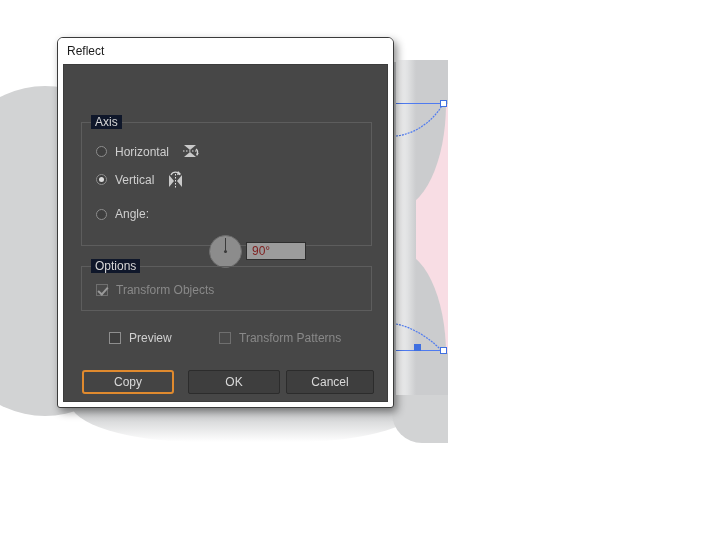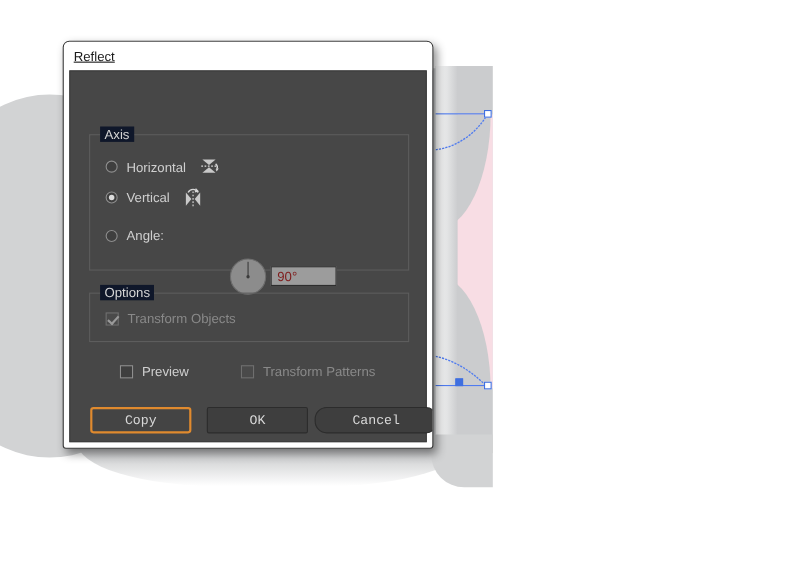--- a/index.html
+++ b/index.html
@@ -145,21 +145,20 @@
     background: #ffffff;
     display: flex;
     align-items: center;
     padding-left: 9px;
     box-sizing: border-box;
   }
   .titlebar .title {
     font-size: 12px;
     color: #1b1b1b;
     font-family: "Liberation Sans", sans-serif;
-    text-decoration: underline;
   }
   .dlg-body {
     position: absolute;
     left: 5px;
     top: 26px;
     right: 5px;
     bottom: 5px;
     background: #474747;
     border: 1px solid #3c3c3c;
     box-sizing: border-box;
@@ -310,21 +309,21 @@
   
   .btn {
     position: absolute;
     height: 24px;
     background: #3e3e3e;
     border: 1px solid #2c2c2c;
     border-radius: 2px;
     box-sizing: border-box;
     color: #d9d9d9;
     font-size: 12px;
-    font-family: Liberation Mono, monospace;
+    font-family: Liberation Sans, sans-serif;
     display: flex;
     align-items: center;
     justify-content: center;
     cursor: default;
   }
   .btn-copy {
     left: 18px;
     top: 305px;
     width: 92px;
     background: #444444;
@@ -332,22 +331,21 @@
     border-radius: 3px;
   }
   .btn-ok {
     left: 124px;
     top: 305px;
     width: 92px;
   }
   .btn-cancel {
     left: 222px;
     top: 305px;
-    width: 112px;
-    border-radius: 11px;
+    width: 88px;
   }
 </style>
 </head>
 <body>
 
 <div id="canvas">
   <div class="art-grey-left"></div>
   <div class="art-grey-mid"></div>
   <div class="art-grey-bottom-shadow"></div>
   <div class="art-grey-right-top"></div>

